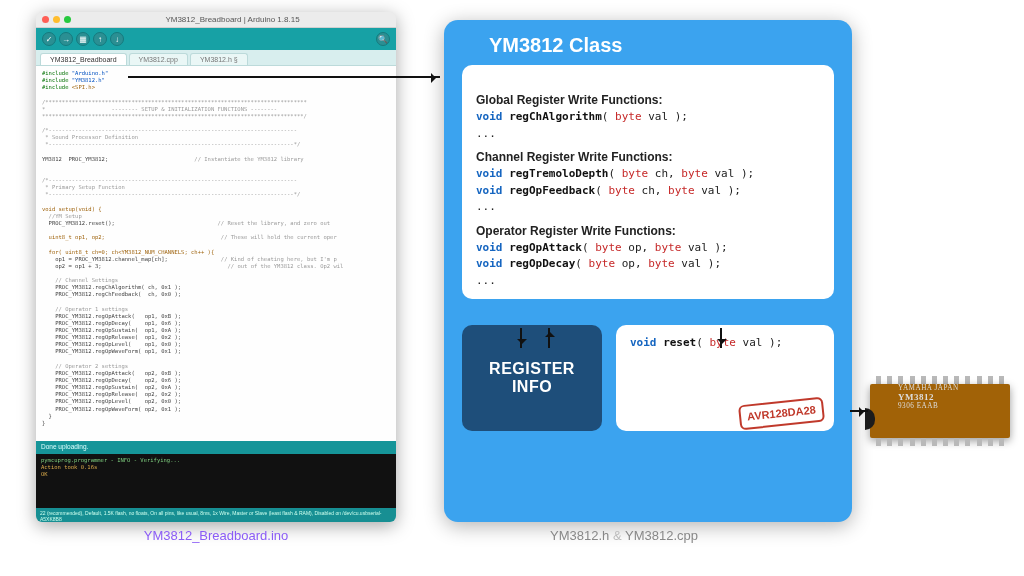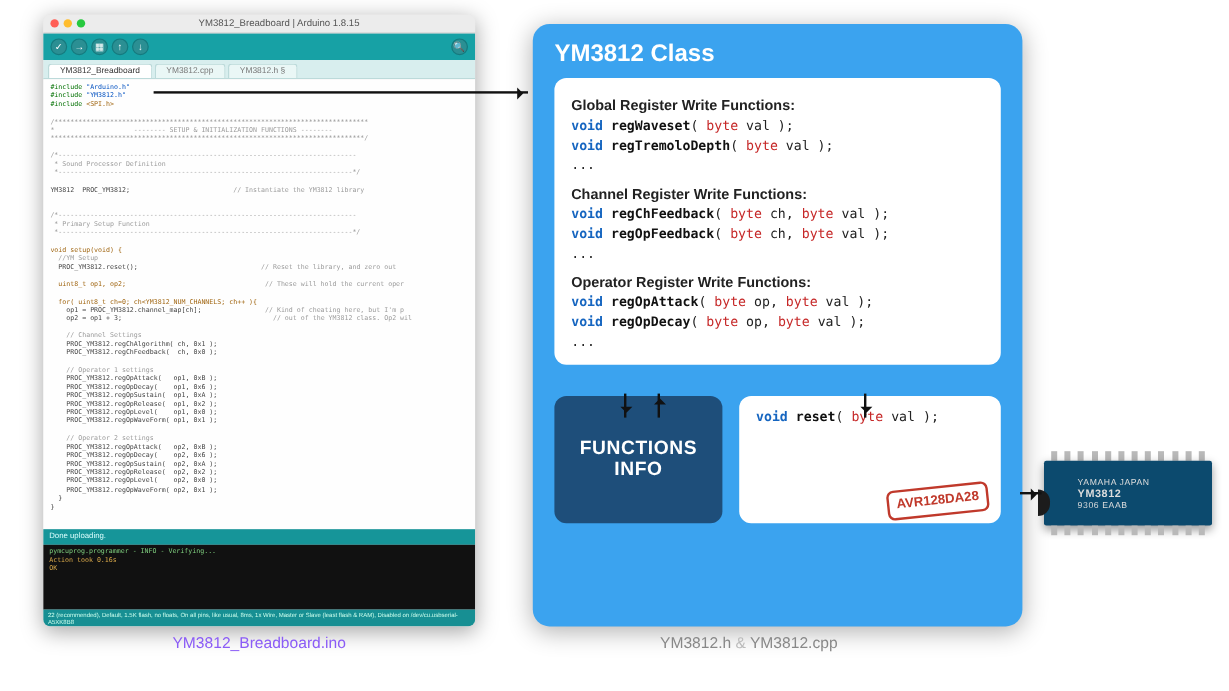--- a/index.html
+++ b/index.html
@@ -86,28 +86,28 @@
 .classbox {
   position: absolute;
   left: 444px; top: 20px;
   width: 408px; height: 502px;
   background: #3ba3ef;
   border-radius: 14px;
   box-shadow: 0 4px 20px rgba(0,0,0,0.3);
   padding: 14px 18px;
   color: #fff;
 }
-.classbox h1 { font-size: 20px; font-weight: 800; margin-bottom: 8px; }
+.classbox h1 { font-size: 20px; font-weight: 800; margin-bottom: 8px; margin-left: 27px; }
 .card {
   background: #fff; border-radius: 10px;
   padding: 10px 14px; color: #222;
   font-size: 11px; line-height: 1.5;
 }
 .card .sect { font-weight: 700; font-size: 12px; margin-top: 6px; }
-.card .sect:first-child { margin-top: 4px; }
+.card .sect:first-child { margin-top: 16px; }
 .code { font-family: Menlo, Consolas, monospace; font-size: 11px; }
 .code .kw2 { color: #1565c0; font-weight: 600; }
 .code .ty2 { color: #c62828; }
 .code .fn { color: #111; font-weight: 600; }
 .lower { display: flex; gap: 14px; margin-top: 26px; }
 .regcache {
   width: 140px; height: 106px; background: #1e4e7a;
   border-radius: 10px; display: flex; align-items: center; justify-content: center;
   text-align: center; color: #fff; font-weight: 900; font-size: 16px; letter-spacing: 0.5px;
 }
@@ -124,25 +124,25 @@
   position: absolute; left: 420px; top: 528px; width: 408px;
   text-align: center; font-size: 13px; color: #888;
 }
 
 
 .chip {
   position: absolute; right: 14px; top: 376px;
   width: 140px; height: 70px;
 }
 .chipbody {
-  width: 100%; height: 54px; background: #0c4a6e;
+  width: 100%; height: 54px; background: #a16207;
   border-radius: 2px; position: relative; top: 8px;
   box-shadow: 0 3px 8px rgba(0,0,0,0.4);
-  display: flex; flex-direction: column; justify-content: center;
-  padding-left: 28px; color: #ddd; font-size: 7.2px; font-family: Liberation Sans, sans-serif; letter-spacing: 0.5px;
+  display: flex; flex-direction: column; justify-content: flex-start;
+  padding-left: 28px; color: #ddd; font-size: 7.2px; font-family: Liberation Serif, serif; letter-spacing: 0.5px;
 }
 .chip .notch { position:absolute; left:-5px; top:24px; width:10px; height:22px; border-radius: 0 12px 12px 0; background:#1c1c1c; }
 .pins { position: absolute; left: 6px; right: 6px; height: 8px; display: flex; justify-content: space-between; }
 .pins.top { top: 0; } .pins.bot { bottom: 0; }
 .pin { width: 5px; height: 8px; background: #b9b9b9; }
 
 
 .arrow {
   position: absolute; height: 0; border-top: 2px solid #111;
 }
@@ -247,38 +247,37 @@
       </div>
   <div class="statusbar">22 (recommended), Default, 1.5K flash, no floats, On all pins, like usual, 8ms, 1x Wire, Master or Slave (least flash &amp; RAM), Disabled on /dev/cu.usbserial-A5XK8B8</div>
 </div>
 
 <div class="caption-left">YM3812_Breadboard.ino</div>
 
 <div class="classbox">
   <h1>YM3812 Class</h1>
   <div class="card">
     <div class="sect">Global Register Write Functions:</div>
-    <div class="code"><span class="kw2">void</span> <span class="fn">regWaveset</span>( <span class="ty2">byte</span><span> val );</span></div>
-    <div class="code"><span class="kw2">void</span> <span class="fn">regTremoloDepth</span>( <span class="ty2">byte</span><span> val );</span></div>
+    <div class="code"><span class="kw2">void</span> <span class="fn">regChAlgorithm</span>( <span class="ty2">byte</span><span> val );</span></div>
     <div class="code">...</div>
 
     <div class="sect">Channel Register Write Functions:</div>
-    <div class="code"><span class="kw2">void</span> <span class="fn">regChFeedback</span>( <span class="ty2">byte</span><span> ch, </span><span class="ty2">byte</span><span> val );</span></div>
+    <div class="code"><span class="kw2">void</span> <span class="fn">regTremoloDepth</span>( <span class="ty2">byte</span><span> ch, </span><span class="ty2">byte</span><span> val );</span></div>
     <div class="code"><span class="kw2">void</span> <span class="fn">regOpFeedback</span>( <span class="ty2">byte</span><span> ch, </span><span class="ty2">byte</span><span> val );</span></div>
     <div class="code">...</div>
 
     <div class="sect">Operator Register Write Functions:</div>
     <div class="code"><span class="kw2">void</span> <span class="fn">regOpAttack</span>( <span class="ty2">byte</span><span> op, </span><span class="ty2">byte</span><span> val );</span></div>
     <div class="code"><span class="kw2">void</span> <span class="fn">regOpDecay</span>( <span class="ty2">byte</span><span> op, </span><span class="ty2">byte</span><span> val );</span></div>
     <div class="code">...</div>
   </div>
 
   <div class="lower">
     <div class="regcache">
-      <div><span>FUNCTIONS</span><br><span>INFO</span></div>
+      <div><span>REGISTER</span><br><span>INFO</span></div>
     </div>
     <div class="card chipfn">
       <div class="code"><span class="kw2">void</span> <span class="fn">reset</span>( <span class="ty2">byte</span><span> val );</span></div>
       <div class="stamp">AVR128DA28</div>
     </div>
   </div>
 </div>
 
 <div class="caption-right">
   <span>YM3812.h</span><span style="color:#bbb"> &amp; </span><span>YM3812.cpp</span>

